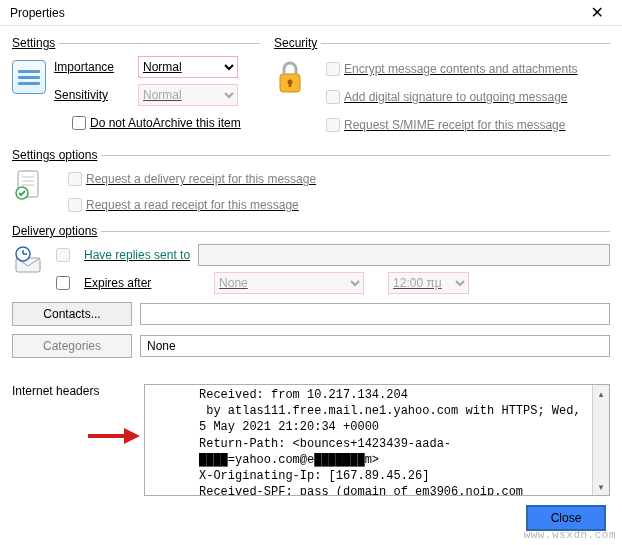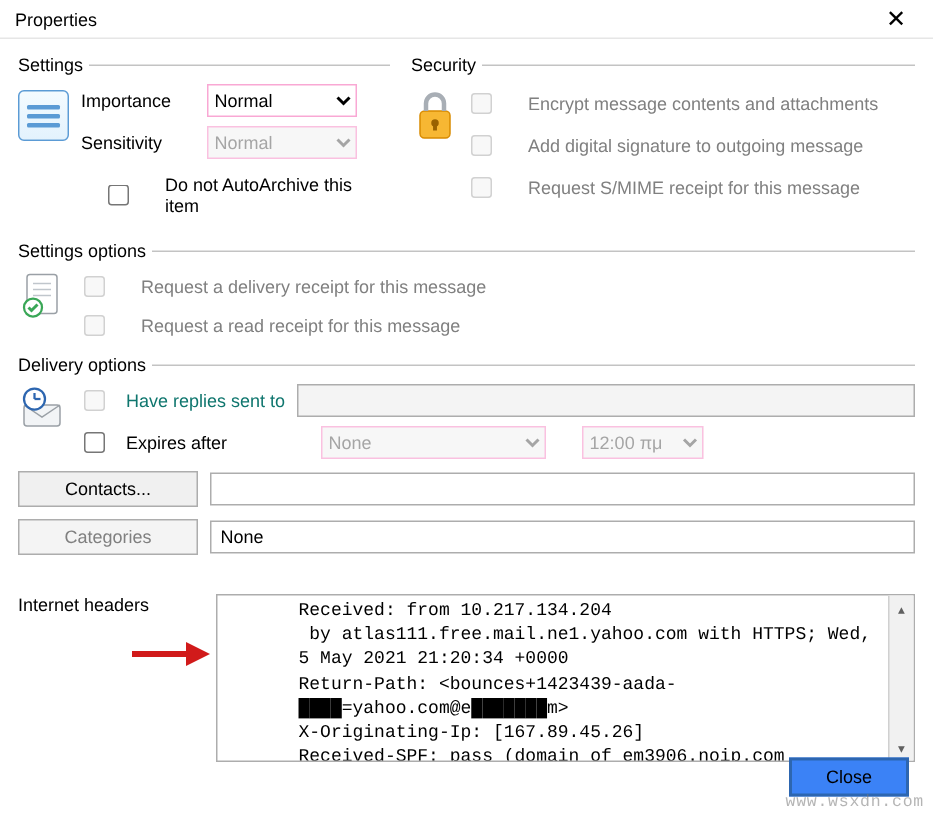--- a/index.html
+++ b/index.html
@@ -23,20 +23,21 @@
   border-bottom: 1px solid #e6e6e6;
 }
 .titlebar .title { font-size: 12px; }
 .titlebar .close-x { font-size: 16px; font-weight: 300; padding: 4px 8px; cursor: default; }
 .content { padding: 6px 12px 12px 12px; }
 fieldset {
   border: none;
   border-top: 1px solid #c3c3c3;
   margin: 4px 0 8px 0;
   padding: 6px 0 0 0;
+  text-decoration: underline;
 }
 legend { padding: 0 4px 0 0; font-size: 12px; }
 .row-top { display: flex; gap: 14px; }
 .settings-wrap { width: 248px; }
 .security-wrap { flex: 1; }
 .settings-inner { display: flex; align-items: flex-start; gap: 8px; }
 .icon-box {
   width: 34px; height: 34px;
   border: 1px solid #5b9bd5;
   border-radius: 4px;
@@ -49,21 +50,21 @@
 select {
   font: inherit;
   height: 22px;
   border: 1px solid #f9a8d4;
   background: #fff;
   padding: 1px 0;
   width: 100px;
   margin-left: 16px;
 }
 select:disabled { background: #f4f4f4; color: #808080; }
-.chk-row { display: flex; align-items: center; gap: 24px; margin: 4px 0; }
+.chk-row { display: flex; align-items: center; gap: 4px; margin: 4px 12px; }
 input[type="checkbox"] {
   width: 14px; height: 14px; margin: 0;
 }
 .chk-row.disabled { color: #808080; }
 .security-inner { display: flex; gap: 8px; align-items: flex-start; }
 .lock-icon {
   width: 32px; height: 38px; margin-top: 2px;
   display:flex; align-items:center; justify-content:center;
 }
 .lock-icon svg { display:block; }

